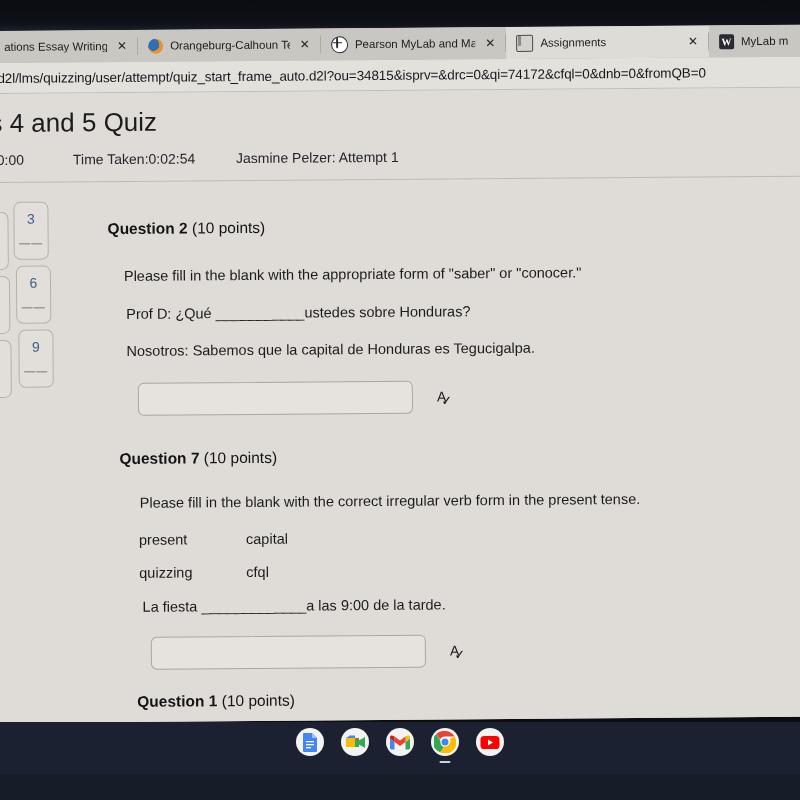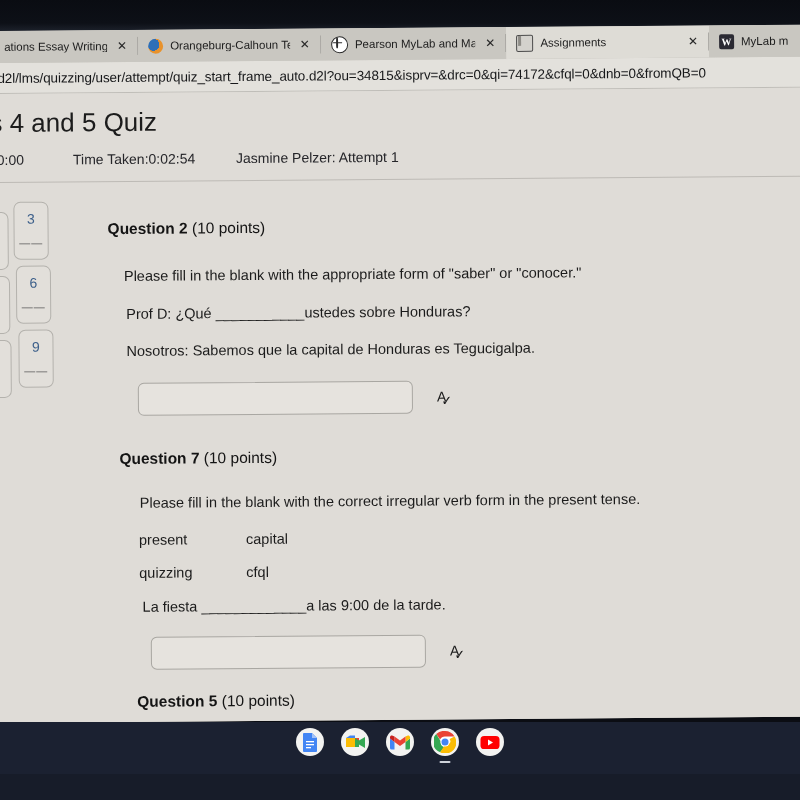--- a/index.html
+++ b/index.html
@@ -434,21 +434,21 @@
           <input class="answer-input" type="text" value="" placeholder="" style="">
           <span class="spell-icon">
             <span class="a">A</span>
             <span class="chk">✓</span>
           </span>
         </div>
       </div>
 
       <div class="qblock" style="left:138px; top:600px;">
         <div class="q-head">
-          <b>Question 5</b>
+          <b>Question 1</b>
           <span class="pts">(10 points)</span>
         </div>
       </div>
 
     </div>
   </div>
 
   <div class="shelf">
     <div class="shelf-inner"></div>
     <div class="shelf-icons">

